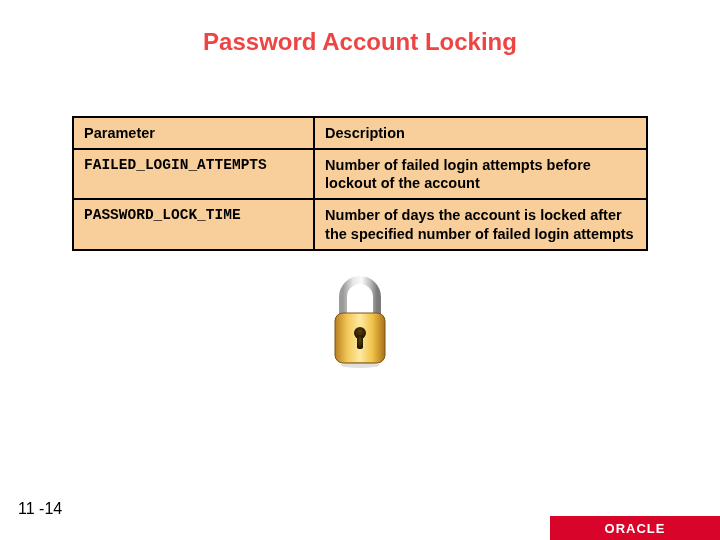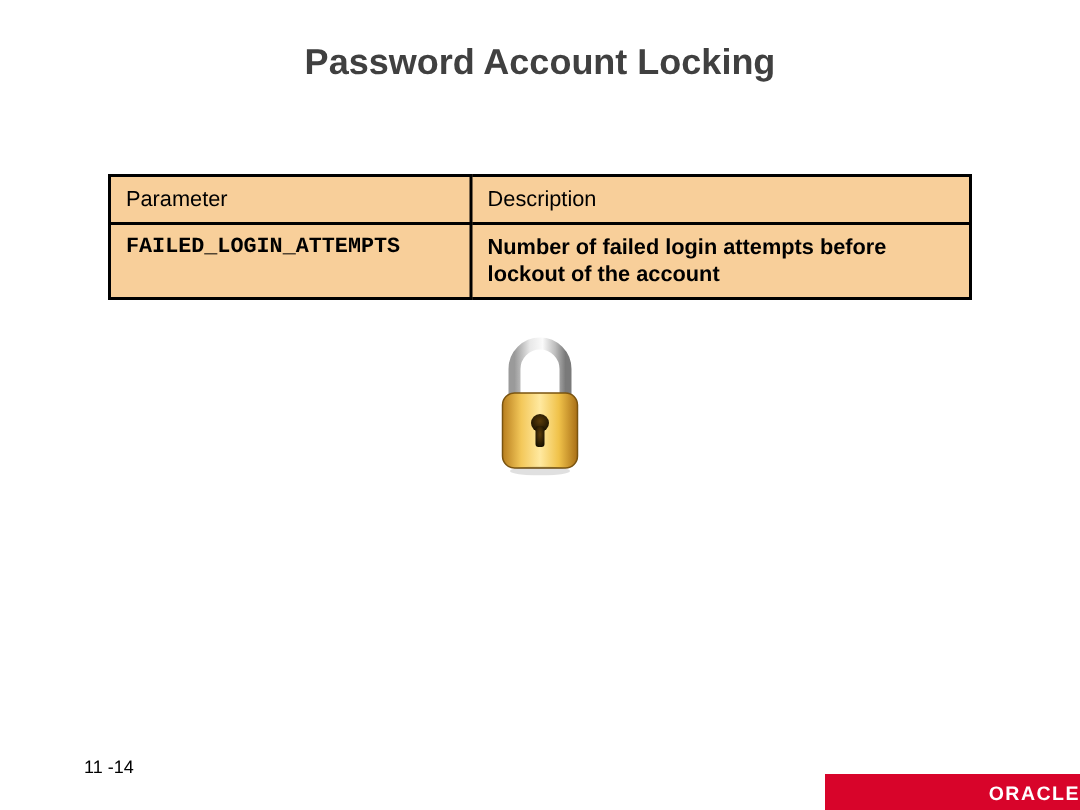--- a/index.html
+++ b/index.html
@@ -8,41 +8,41 @@
     height: 540px;
     background: #ffffff;
     font-family: Arial, Helvetica, sans-serif;
     position: relative;
     overflow: hidden;
   }
   .title {
     text-align: center;
     font-size: 24px;
     font-weight: bold;
-    color: #404040;
+    color: #ef4444;
     padding-top: 28px;
   }
   .table-wrap {
     margin: 60px 72px 0 72px;
   }
   table {
     width: 100%;
     border-collapse: collapse;
     background: #f8cf9a;
   }
   th, td {
     border: 2.5px solid #000;
     text-align: left;
     padding: 6px 10px;
     vertical-align: top;
     font-size: 14.5px;
     line-height: 1.25;
   }
   th {
-    font-weight: normal;
+    font-weight: bold;
     font-family: Arial, sans-serif;
   }
   td.param {
     font-family: "Courier New", Courier, monospace;
     font-weight: bold;
     width: 42%;
     border-radius: 12px;
   }
   td.desc {
     font-weight: bold;
@@ -63,36 +63,35 @@
   }
   .footer-bar {
     position: absolute;
     right: 0;
     bottom: 0;
     width: 170px;
     height: 24px;
     background: #d8042a;
     display: flex;
     align-items: center;
-    justify-content: flex-end;
+    justify-content: center;
   }
   .oracle-logo {
     color: #fff;
     font-weight: bold;
     font-size: 13px;
     letter-spacing: 1px;
     font-family: Arial, sans-serif;
   }
   .page-num {
     position: absolute;
     left: 18px;
     bottom: 22px;
-    font-size: 12px;
+    font-size: 16px;
     color: #000;
-    margin-left: 38px;
   }
   .copyright {
     position: absolute;
     bottom: 22px;
     left: 0;
     right: 0;
     text-align: center;
     font-size: 11px;
     color: #000;
   }
@@ -107,20 +106,24 @@
     <thead>
       <tr>
         <th>Parameter</th>
         <th>Description</th>
       </tr>
     </thead>
     <tbody>
       <tr>
         <td class="param">FAILED_LOGIN_ATTEMPTS</td>
         <td class="desc">Number of failed login attempts before lockout of the account</td>
+      </tr>
+      <tr>
+        <td class="param">PASSWORD_LOCK_TIME</td>
+        <td class="desc">Number of days the account is locked after the specified number of failed login attempts</td>
       </tr>
     </tbody>
   </table>
 </div>
 
 <div class="lock-wrap">
   <svg class="lock-svg" width="70" height="95" viewBox="0 0 70 95">
     <defs>
       <linearGradient id="shackle" x1="0" y1="0" x2="1" y2="0">
         <stop offset="0%" stop-color="#9a9a9a"></stop>

